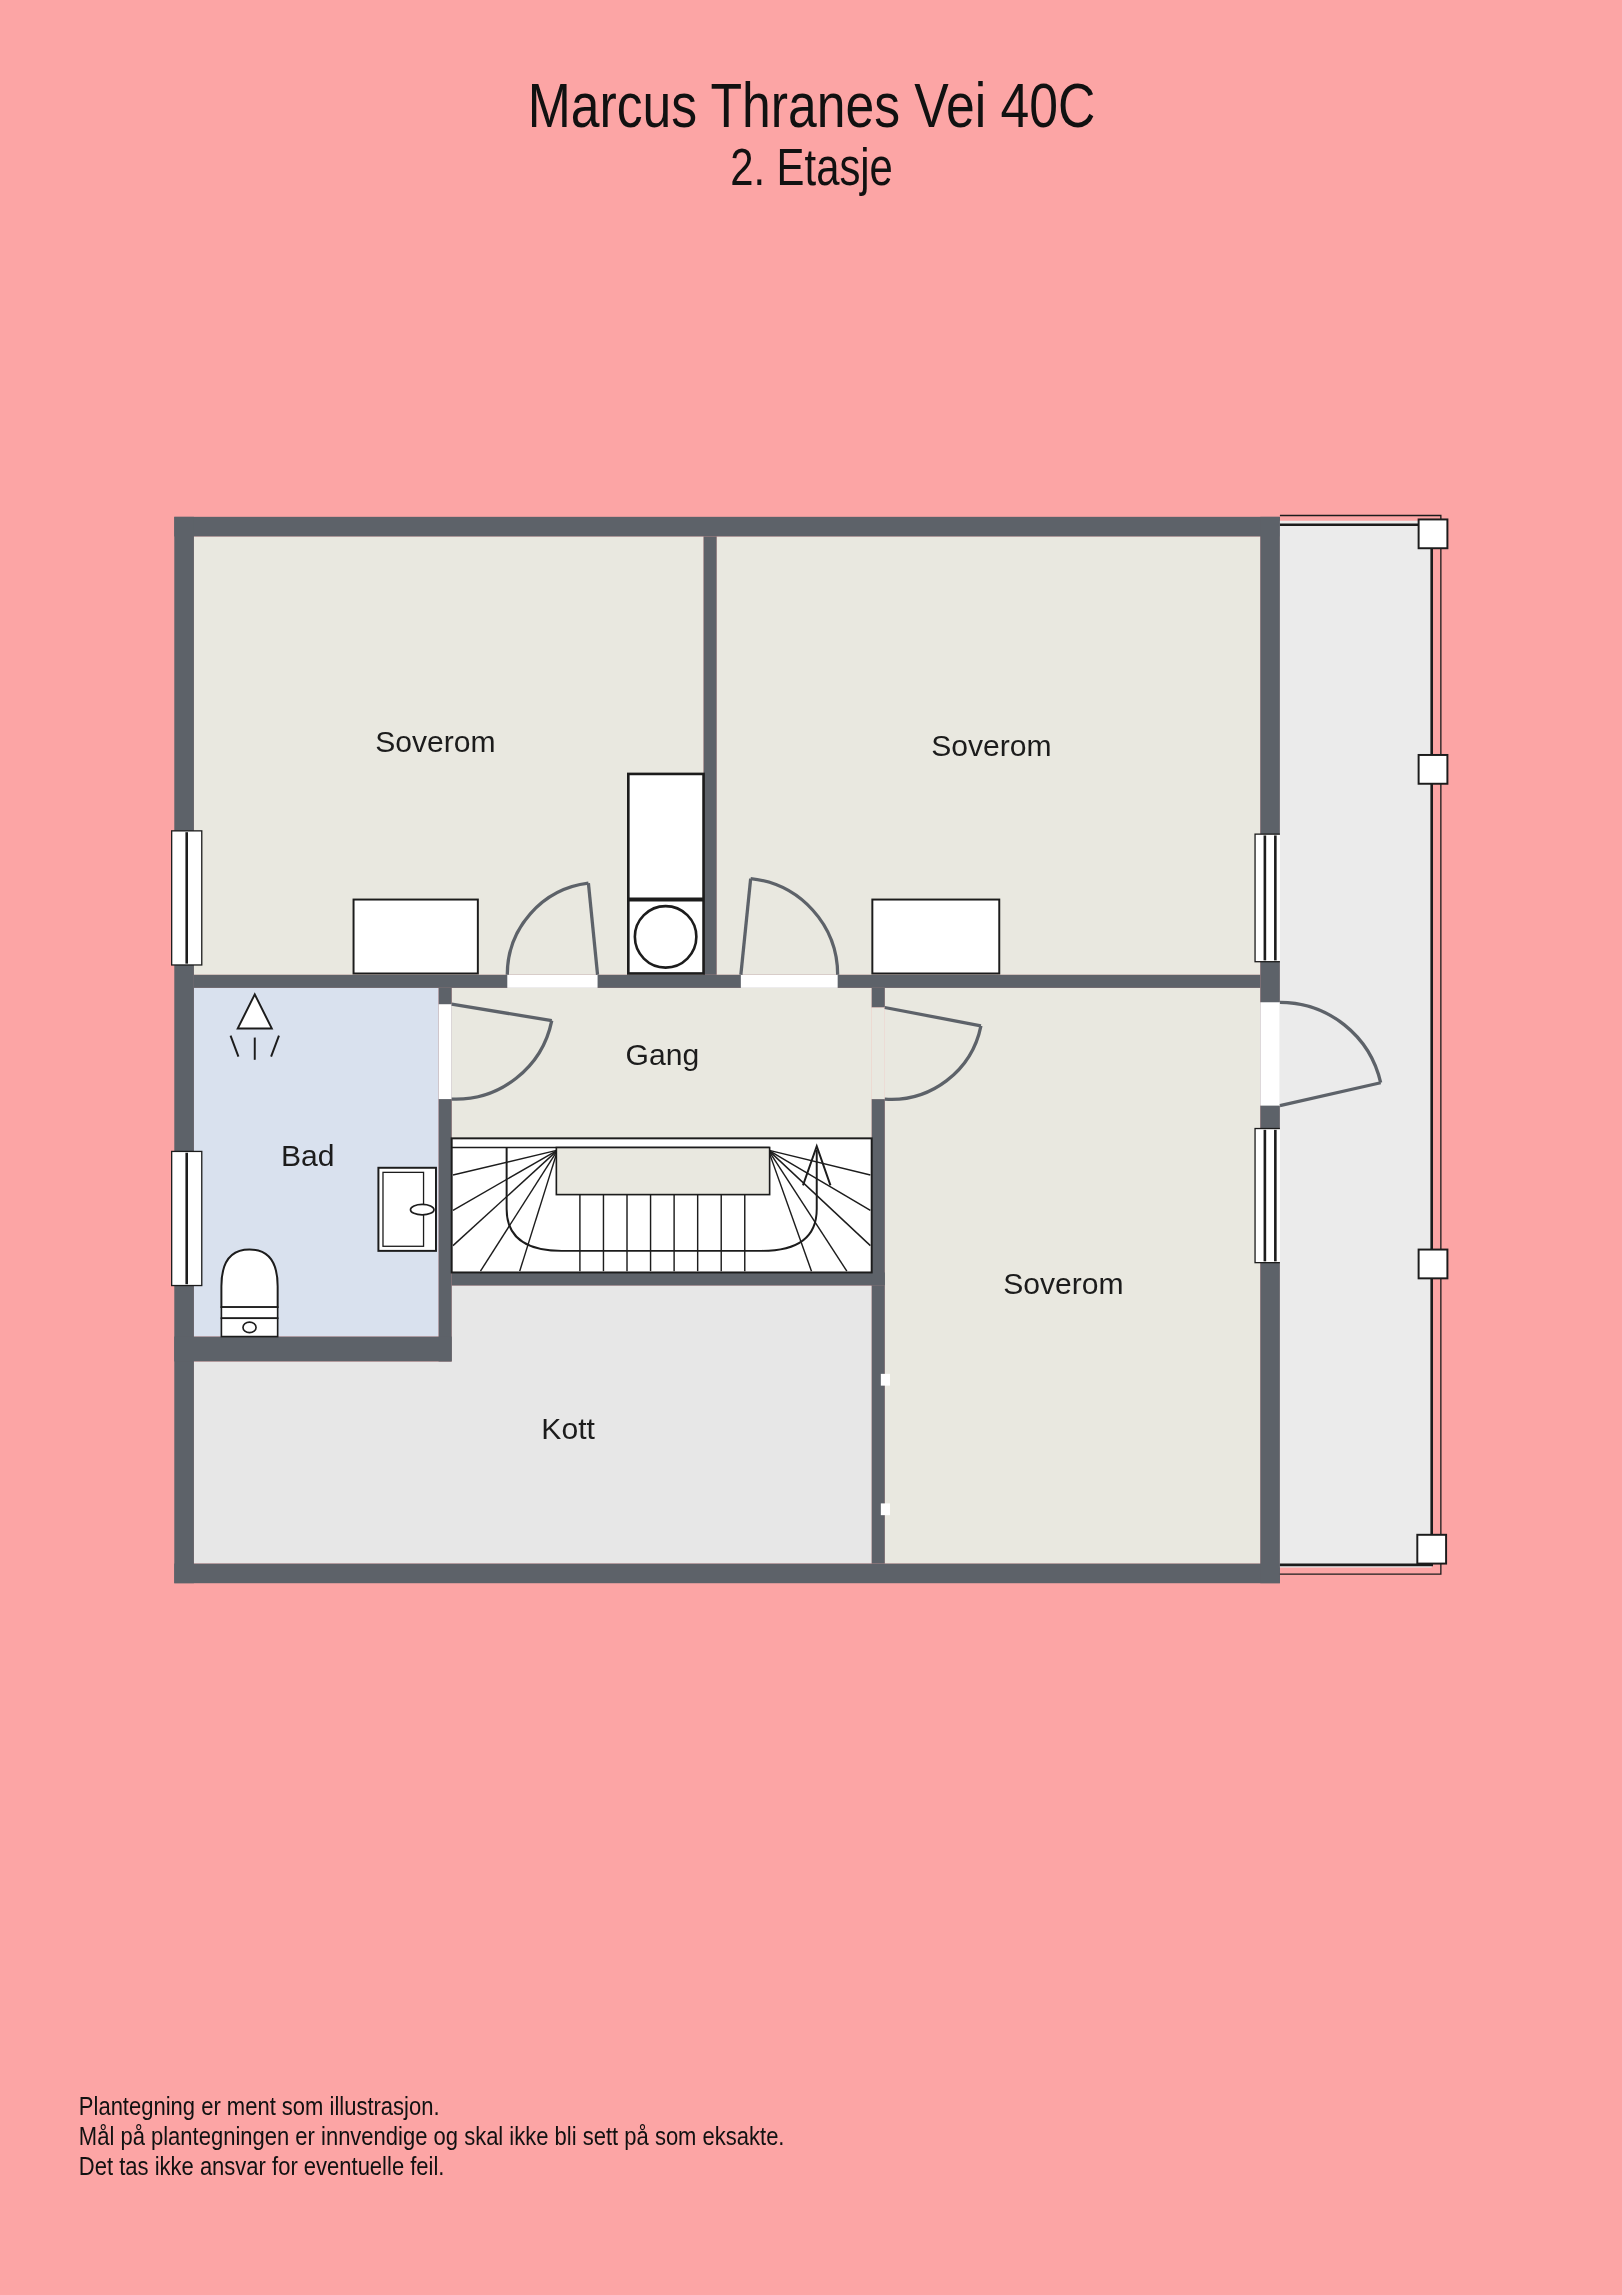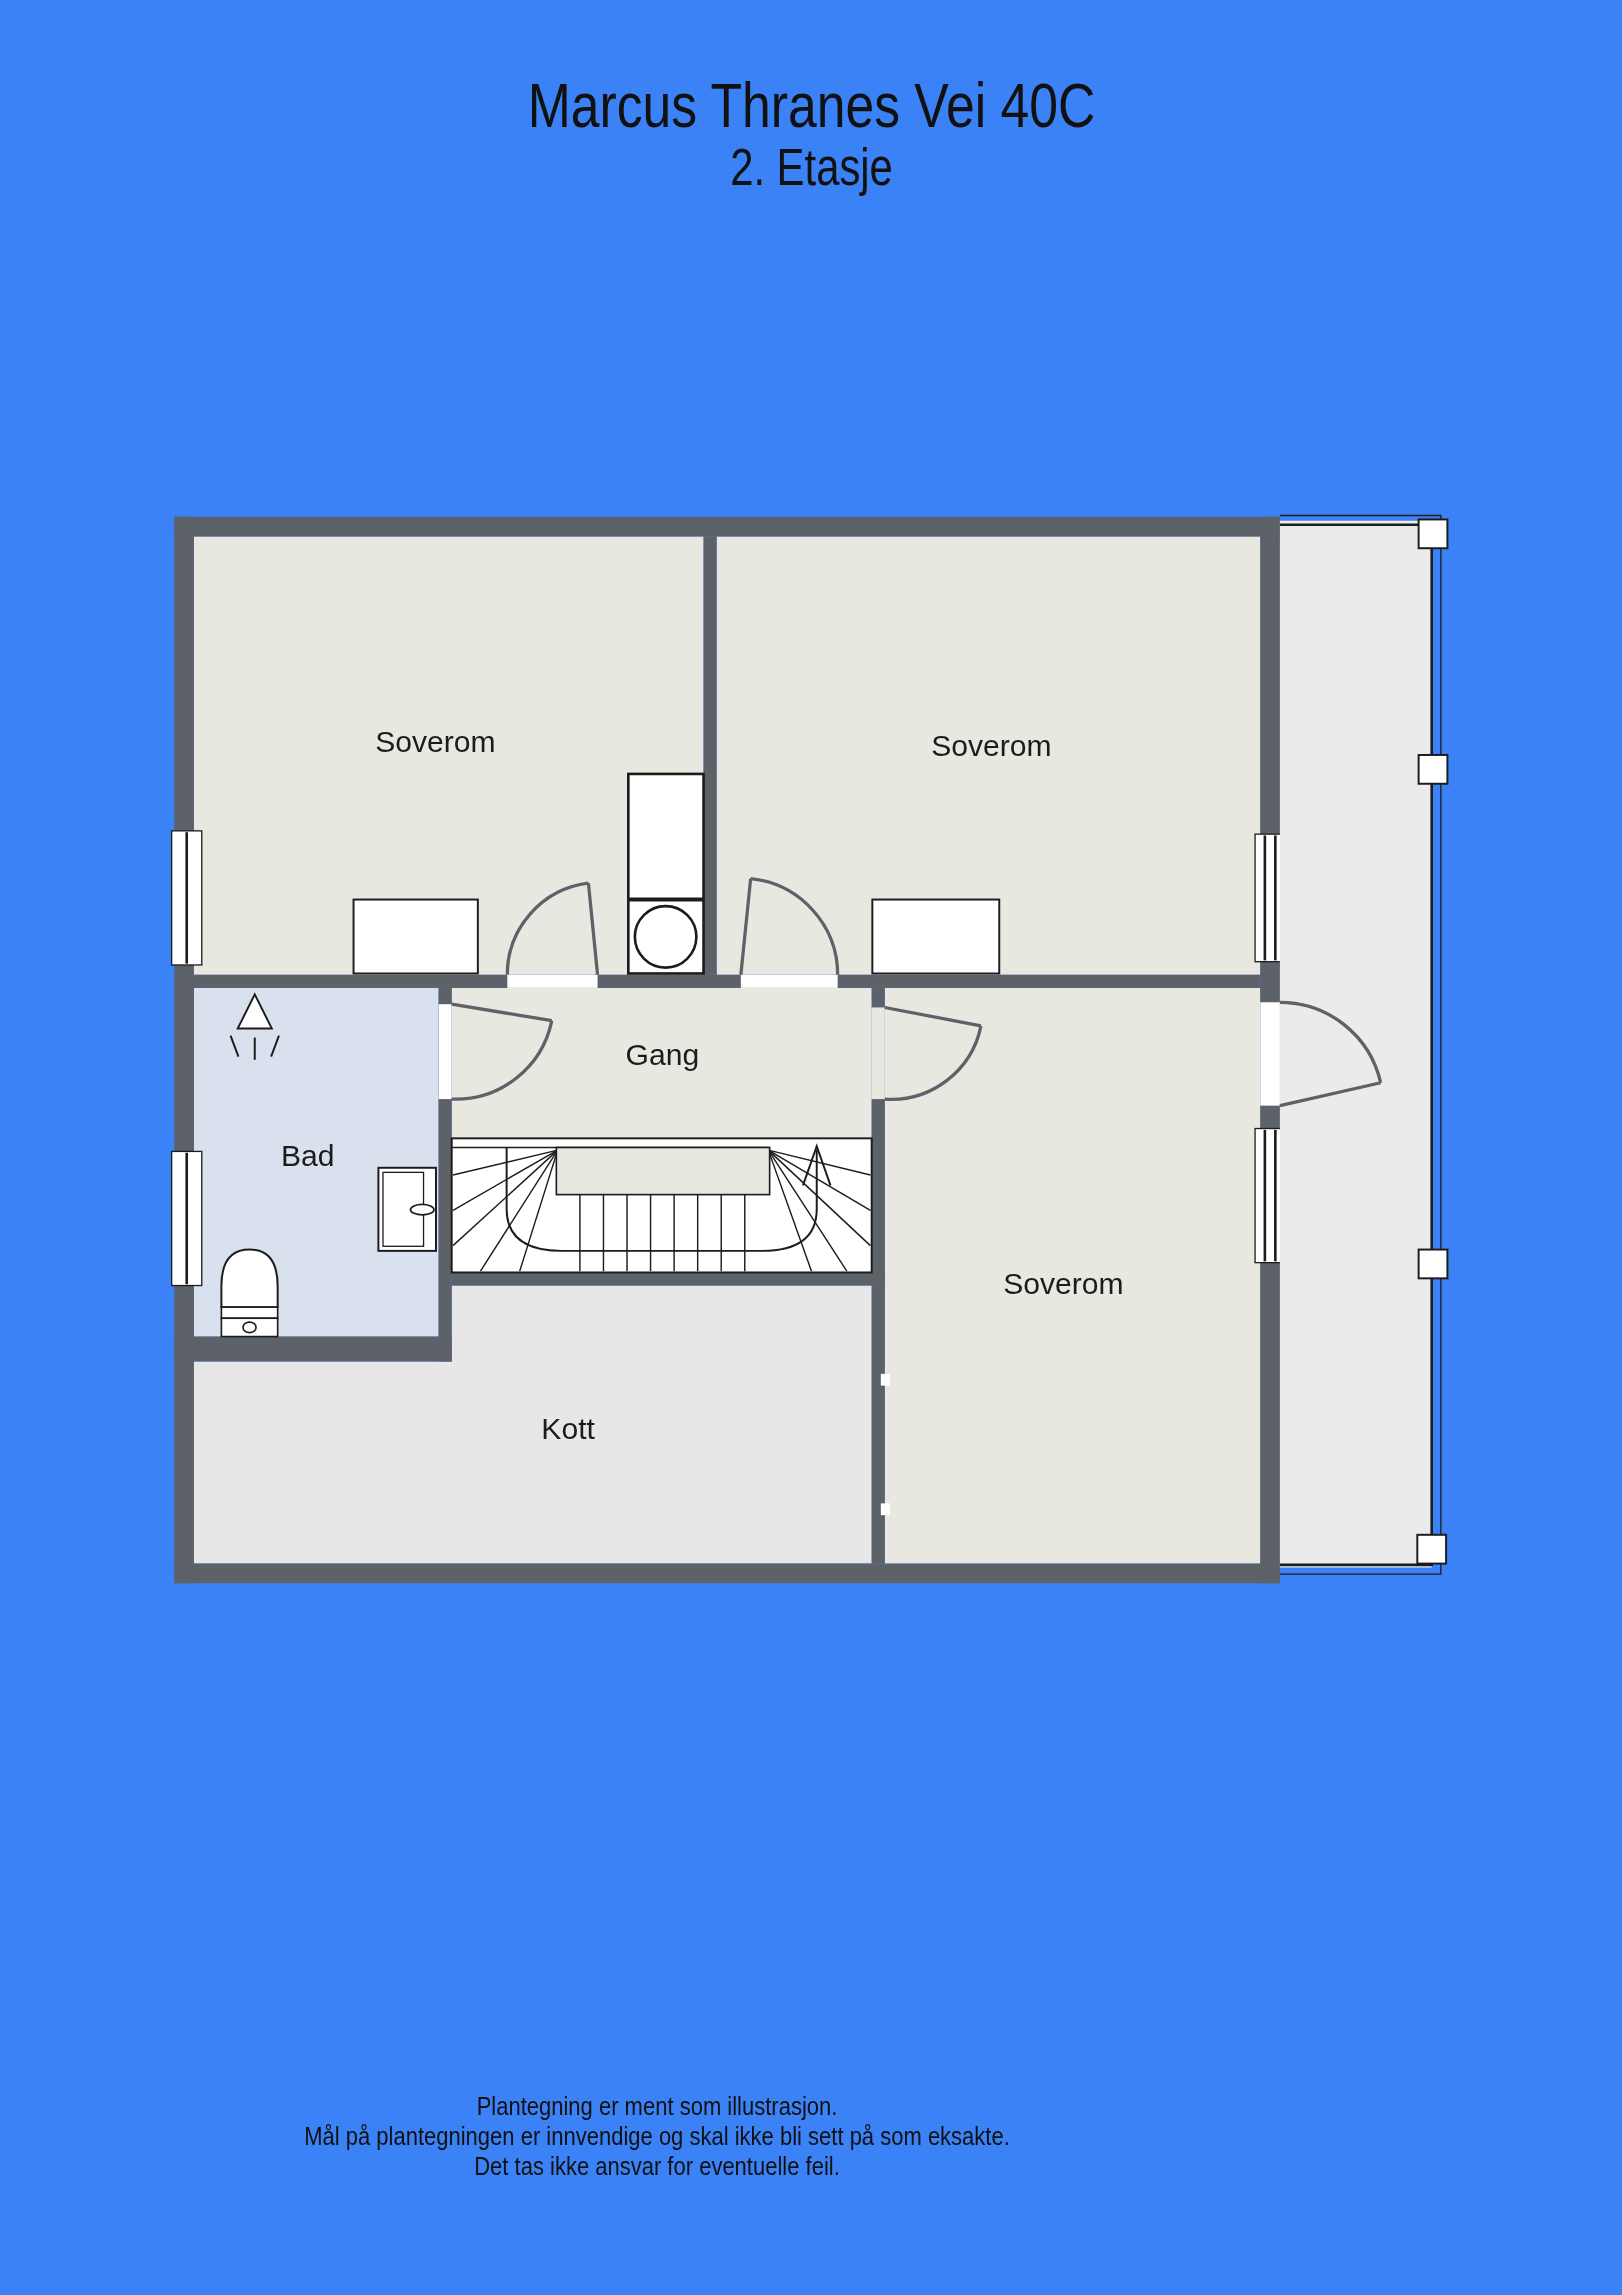--- a/index.html
+++ b/index.html
@@ -1,25 +1,25 @@
 <!DOCTYPE html>
 <html style="--c-wall: #5d6269; --c-room: #e9e8e0; --c-bathroom: #d9e1ee; --c-closet: #e7e7e7; --c-balcony: #ebebeb; --c-outline: #1c1c1c; --c-label: #1c1c1c;font-size:10.5px"><head>
 <meta charset="utf-8">
 <style>
   :root{
     --c-wall:#5d6269; --c-room:#e9e8e0; --c-bathroom:#d9e1ee; --c-closet:#e7e7e7;
     --c-balcony:#ebebeb; --c-outline:#1c1c1c; --c-label:#1c1c1c;
   }
   html,body{margin:0;padding:0;background:#ffffff;}
-  .page{position:relative;width:1623px;height:2295px;background:#3b82f6;overflow:hidden;
+  .page{position:relative;width:1623px;height:2295px;background:#fca5a5;overflow:hidden;
         font-family:"Liberation Sans", sans-serif;}
   .title-block{position:absolute;top:71px;left:0;width:1623px;text-align:center;color:#111;}
   .title-line1{font-size:63px;line-height:68px;font-weight:400;transform:scaleX(.82);transform-origin:50% 50%;}
   .title-line2{font-size:51px;line-height:58px;font-weight:400;transform:scaleX(.82);transform-origin:50% 50%;}
-  .footer-block{position:absolute;top:2091px;left:0;width:1314px;text-align:center;color:#111;}
+  .footer-block{position:absolute;top:2091px;left:0;width:1314px;text-align:left;color:#111;}
   .footer-line{font-size:25px;line-height:30px;font-weight:400;transform:scaleX(.88);transform-origin:50% 50%;}
   svg.plan{position:absolute;left:0;top:0;}
   .wall{fill:var(--c-wall);}
   .room{fill:var(--c-room);}
   .bath{fill:var(--c-bathroom);}
   .closet{fill:var(--c-closet);}
   .balc{fill:var(--c-balcony);}
   .white{fill:#ffffff;}
   .ln{stroke:var(--c-outline);fill:none;}
   .furn{fill:#ffffff;stroke:var(--c-outline);}

